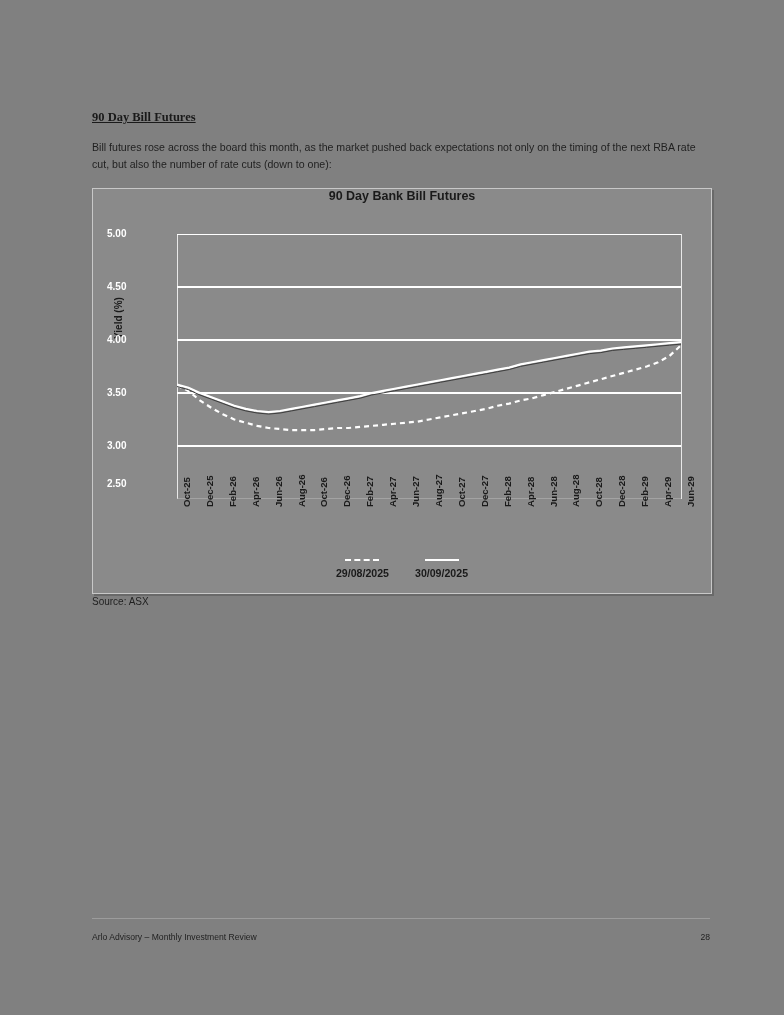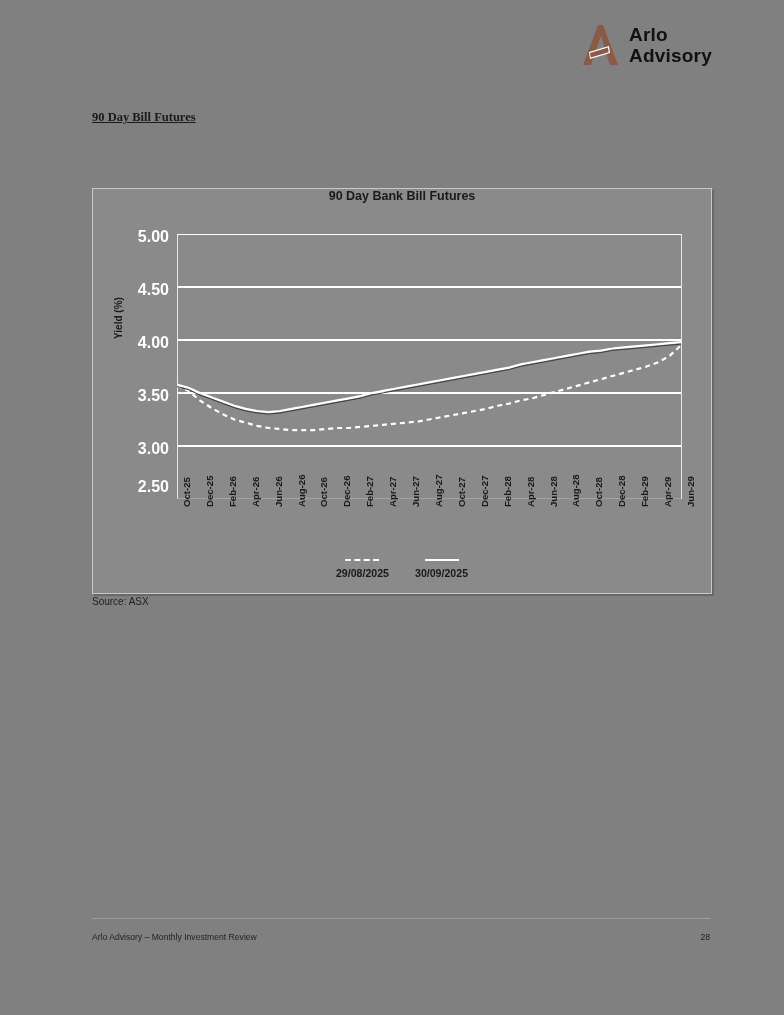--- a/index.html
+++ b/index.html
@@ -129,22 +129,21 @@
     transform: rotate(-90deg);
     transform-origin: left top;
     font-size: 10px;
     font-weight: bold;
     color: #1a1a1a;
     white-space: nowrap;
   }
   .ytick {
     position: absolute;
     width: 62px;
-    text-align: right;
-    font-size: 16px;
+    font-size: 10px;
     font-weight: bold;
     color: #fff;
     left: 14px;
   }
   .xtick {
     position: absolute;
     font-size: 9.6px;
     font-weight: bold;
     color: #1a1a1a;
     transform: rotate(-90deg);
@@ -209,35 +208,23 @@
     text-align: right;
     font-size: 8.6px;
     color: #1f1f1f;
   }
 </style>
 </head>
 <body>
 
 <div class="page">
 
-  <div class="logo">
-    <div class="logo-mark">
-      <svg width="44" height="46" viewBox="0 0 44 46">
-        <path d="M21 3 L6 43 L14 43 L24 14 L33 43 L41 43 L26 3 Z" fill="#8a5a44"></path>
-        <path d="M12 30 L32 24 L33 31 L13 37 Z" fill="#ffffff"></path>
-        <path d="M13 31 L31 25.6 L31.6 30.2 L13.8 35.6 Z" fill="#8a5a44"></path>
-      </svg>
-    </div>
-    <div class="logo-text">
-      <span class="l1">Arlo</span>
-      <span class="l2">Advisory</span>
-    </div>
-  </div>
 
   <div class="heading">90 Day Bill Futures</div>
+  <div class="para">Bill futures rose across the board this month, as the market pushed back expectations not only on the timing of the next RBA rate cut, but also the number of rate cuts (down to one):</div>
 
   <div class="chart-box">
     <div class="chart-title">90 Day Bank Bill Futures</div>
 
     <div class="ylabel">Yield (%)</div>
 
     <div class="plot-border-left"></div>
     <div class="plot-border-right"></div>
 
     <div class="plot">

